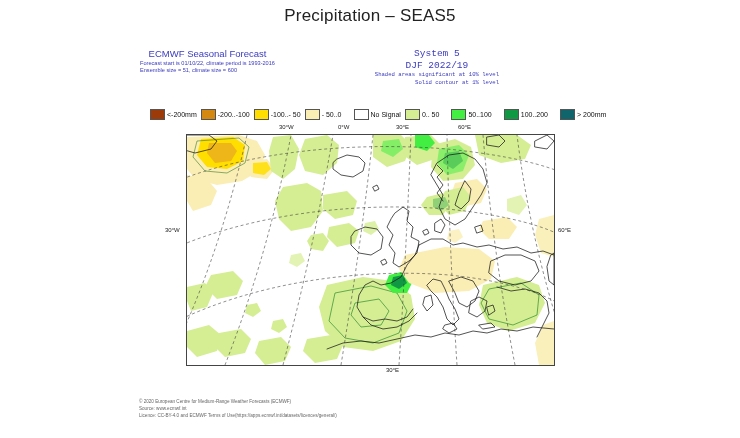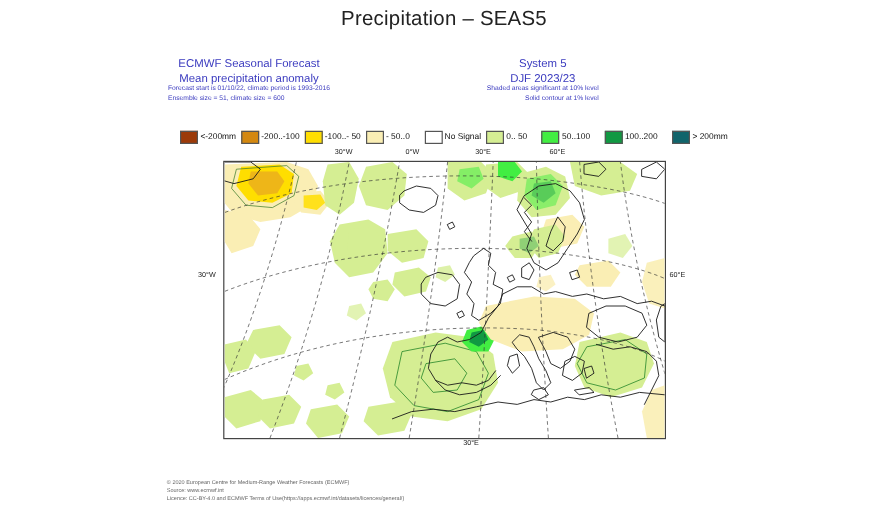--- a/index.html
+++ b/index.html
@@ -39,20 +39,21 @@
     position: absolute;
     left: 140px; top: 48px;
     color: #3b3bbf;
     text-align: left;
   }
   #header-right {
     position: absolute;
     right: 135px; top: 48px;
     color: #3b3bbf;
     text-align: right;
+    font-family: Liberation Mono, monospace;
   }
   .hdr-main {
     font-size: 9.5px;
     line-height: 11.5px;
     white-space: nowrap;
     text-align: center;
   }
   .hdr-sub {
     font-size: 5.6px;
     line-height: 7.6px;
@@ -148,28 +149,27 @@
 </style>
 </head>
 <body>
 
 <div id="page">
 
   <div id="chart-title">Precipitation – SEAS5</div>
 
   <div id="header-left">
     <div class="hdr-main">ECMWF Seasonal Forecast</div>
-    <div class="hdr-main">Mean precipitation anomaly</div>
     <div class="hdr-sub">Forecast start is 01/10/22, climate period is 1993-2016</div>
     <div class="hdr-sub">Ensemble size = 51, climate size = 600</div>
   </div>
 
   <div id="header-right">
     <div class="hdr-main">System 5</div>
-    <div class="hdr-main">DJF 2023/23</div>
+    <div class="hdr-main">DJF 2022/19</div>
     <div class="hdr-sub">Shaded areas significant at 10% level</div>
     <div class="hdr-sub">Solid contour at 1% level</div>
   </div>
 
   <div id="legend">
     <div class="legend-item">
       <span class="legend-swatch" style="background:#9C3A09"></span>
       <span class="legend-label">&lt;-200mm</span>
     </div>
     <div class="legend-item">

